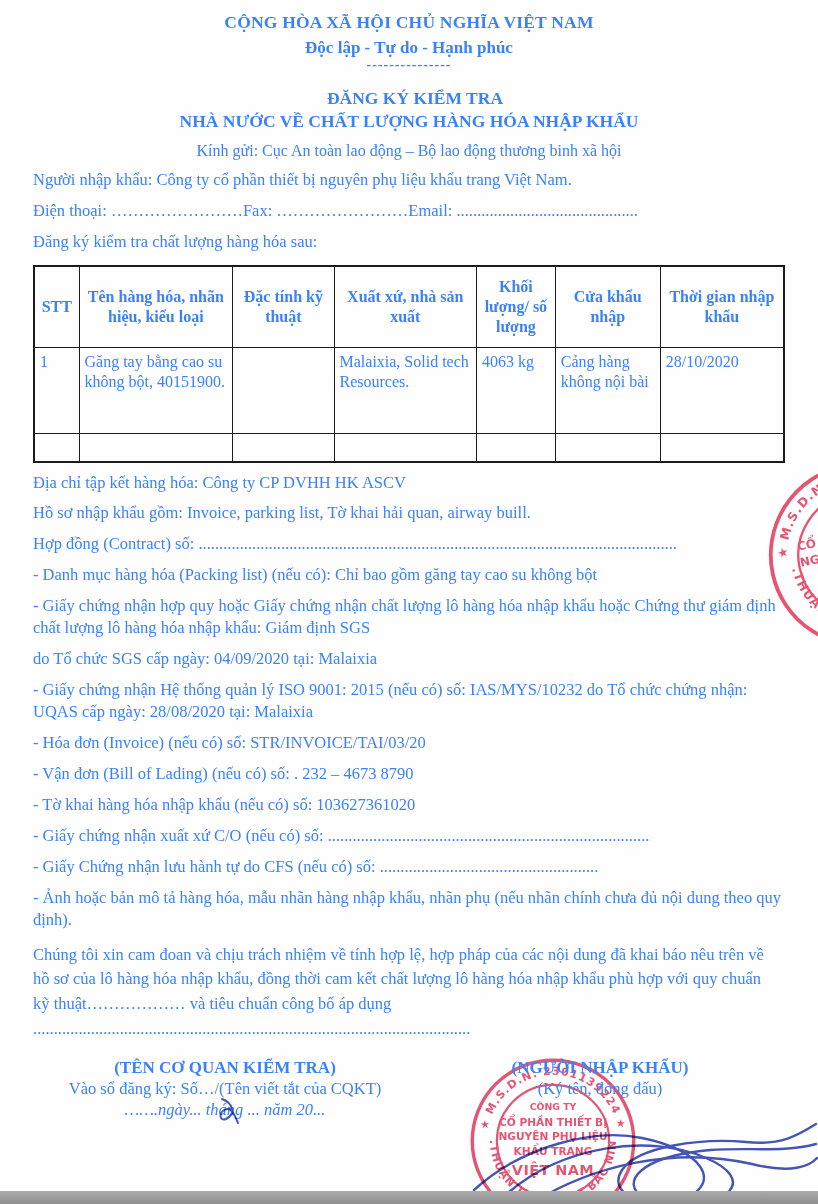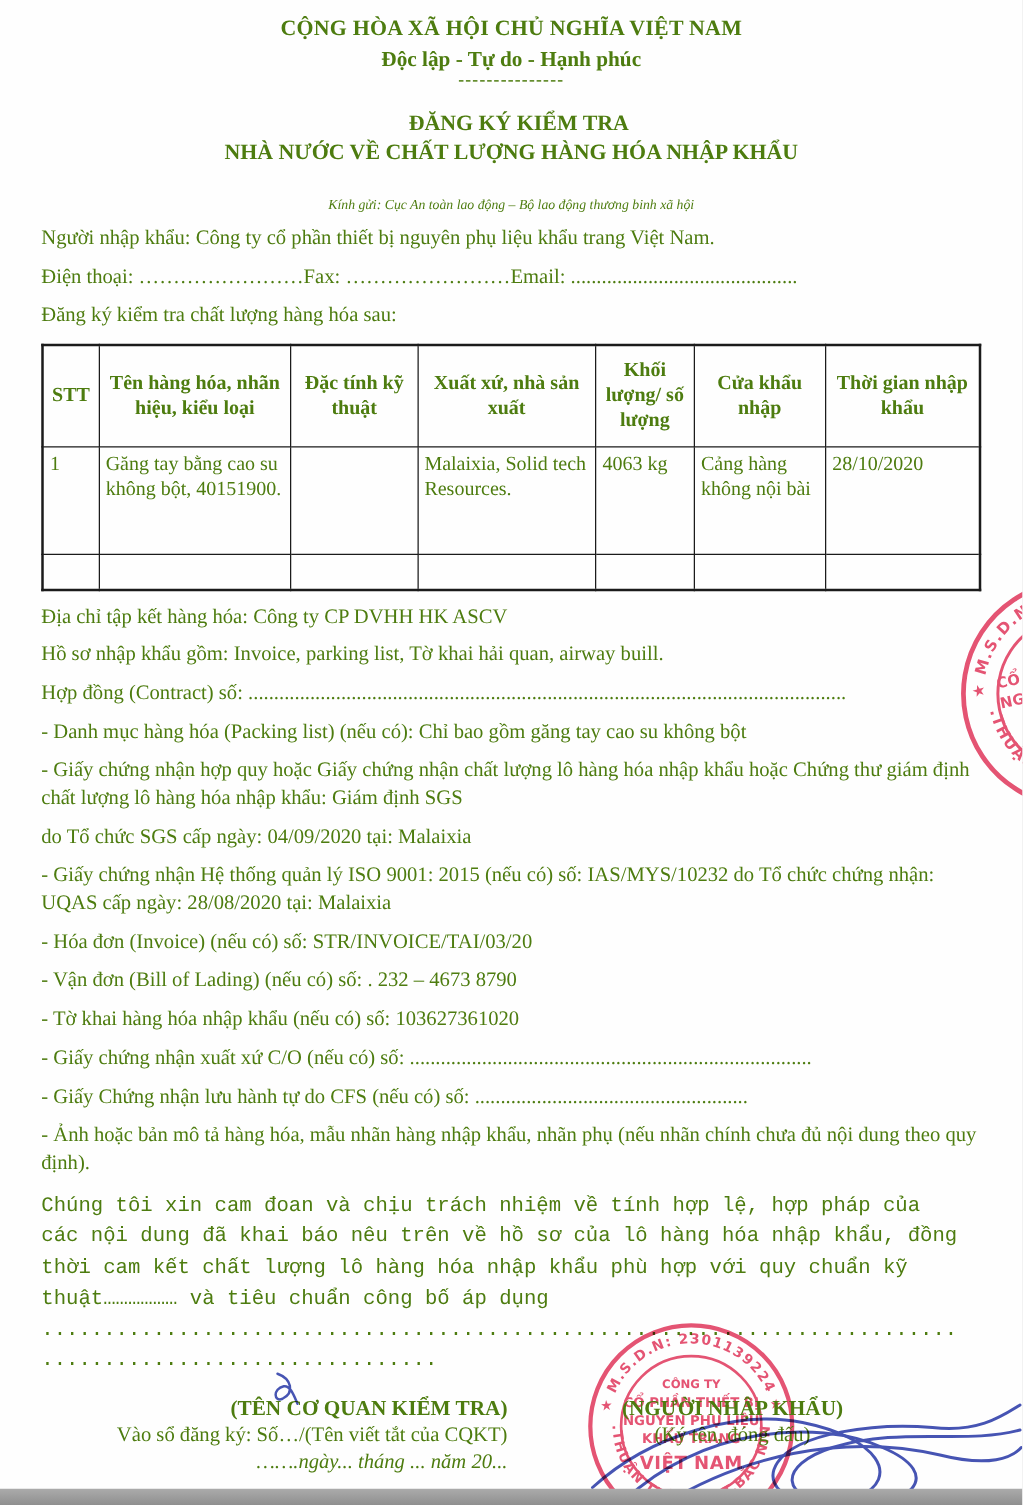--- a/index.html
+++ b/index.html
@@ -1,45 +1,45 @@
 <!DOCTYPE html>
 <html><head>
 <meta charset="utf-8">
 <style>
   html,body{margin:0;padding:0;background:#e9e9e9;}
   .page{
     position:relative; width:818px; height:1204px; margin:0 auto;
-    background:#fefefe; overflow:hidden; color:#4d7c0f;
+    background:#fefefe; overflow:hidden; color:#3b82f6;
     font-family:"Liberation Serif","DejaVu Serif",serif; font-size:16.5px;
   }
   .center{text-align:center;}
   .bold{font-weight:bold;}
   .hdr1{padding-top:12px; font-size:17.5px; letter-spacing:.2px;}
   .hdr2{margin-top:5px; font-size:17px;}
   .hdr-div{margin-top:0px; font-weight:bold; font-size:14px; letter-spacing:1px; line-height:14px;}
   .title1{margin-top:16px; font-size:17.5px;margin-left:12px;}
   .title2{margin-top:2px; font-size:17.5px;}
-  .addressee{margin-top:26px; font-size:11px;font-style:italic;}
+  .addressee{margin-top:10px; font-size:16px;}
   .body-text{margin:0 33px 12px 33px;}
   .info-line{margin-top:9px; line-height:22px;}
   .goods-table{
     border-collapse:collapse; margin:8px 33px 0 33px; width:752px;
     border:2px solid #1b1b1b; table-layout:fixed;
   }
   .goods-table th,.goods-table td{
     border:1.6px solid #1b1b1b; padding:4px 5px; vertical-align:top;
     font-size:16px; line-height:1.25; overflow:hidden;
   }
   .goods-table th{font-weight:bold; text-align:center; vertical-align:middle; padding:10px 4px;}
   .row-data{height:86px;}
   .row-empty{height:28px;}
   .details p{margin:9px 33px; line-height:1.33; overflow-wrap:anywhere;}
-  .commitment{margin:12px 45px 0 33px; line-height:1.5; overflow-wrap:anywhere;font-family:Liberation Mono, monospace;}
+  .commitment{margin:12px 45px 0 33px; line-height:1.5; overflow-wrap:anywhere;}
   .sig-row{display:flex; margin-top:16px;}
-  .sig-left{width:390px; text-align:right; padding-left:16px;}
+  .sig-left{width:390px; text-align:center; padding-left:30px;}
   .sig-right{width:360px; text-align:center; position:relative; z-index:3;}
   .sig-title{font-weight:bold; font-size:17px;}
   .sig-line{font-size:16.5px; line-height:21px;}
   .italic{font-style:italic;}
   .stamp{position:absolute; mix-blend-mode:multiply; opacity:.88; z-index:2;}
   .stamp text{fill:#e23c60; font-family:"DejaVu Sans","Liberation Sans",sans-serif; font-weight:bold;}
   .stamp .ring{font-size:13px; letter-spacing:1.2px;}
   .stamp .c1{font-size:11px;}
   .stamp .c2{font-size:12.5px;}
   .stamp .c3{font-size:17px; letter-spacing:.5px;}

